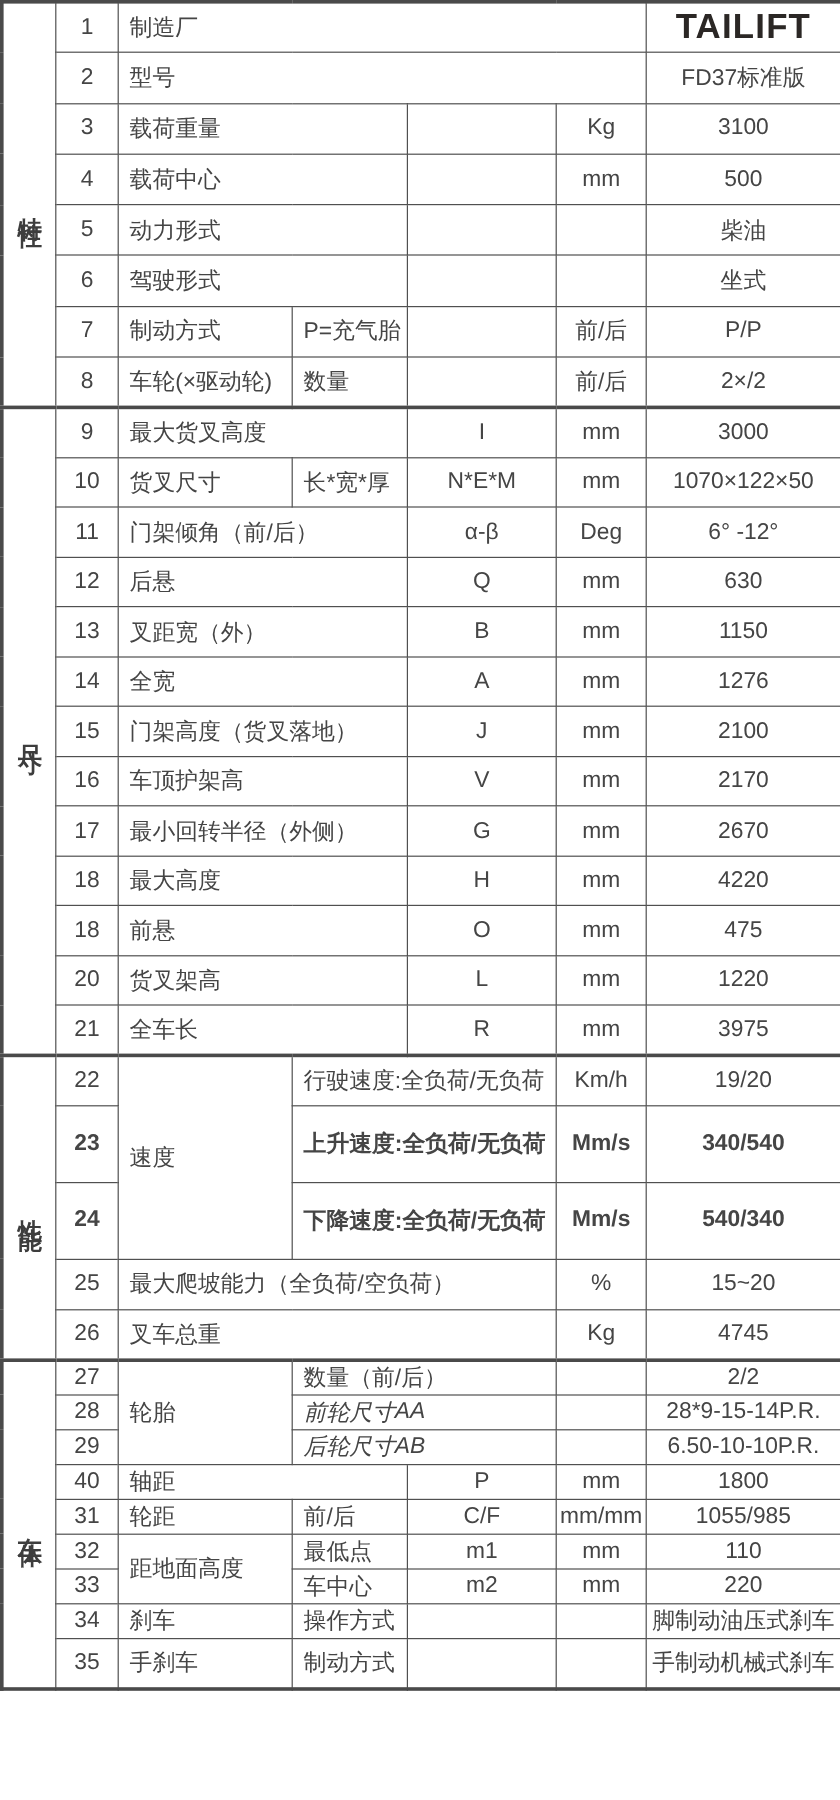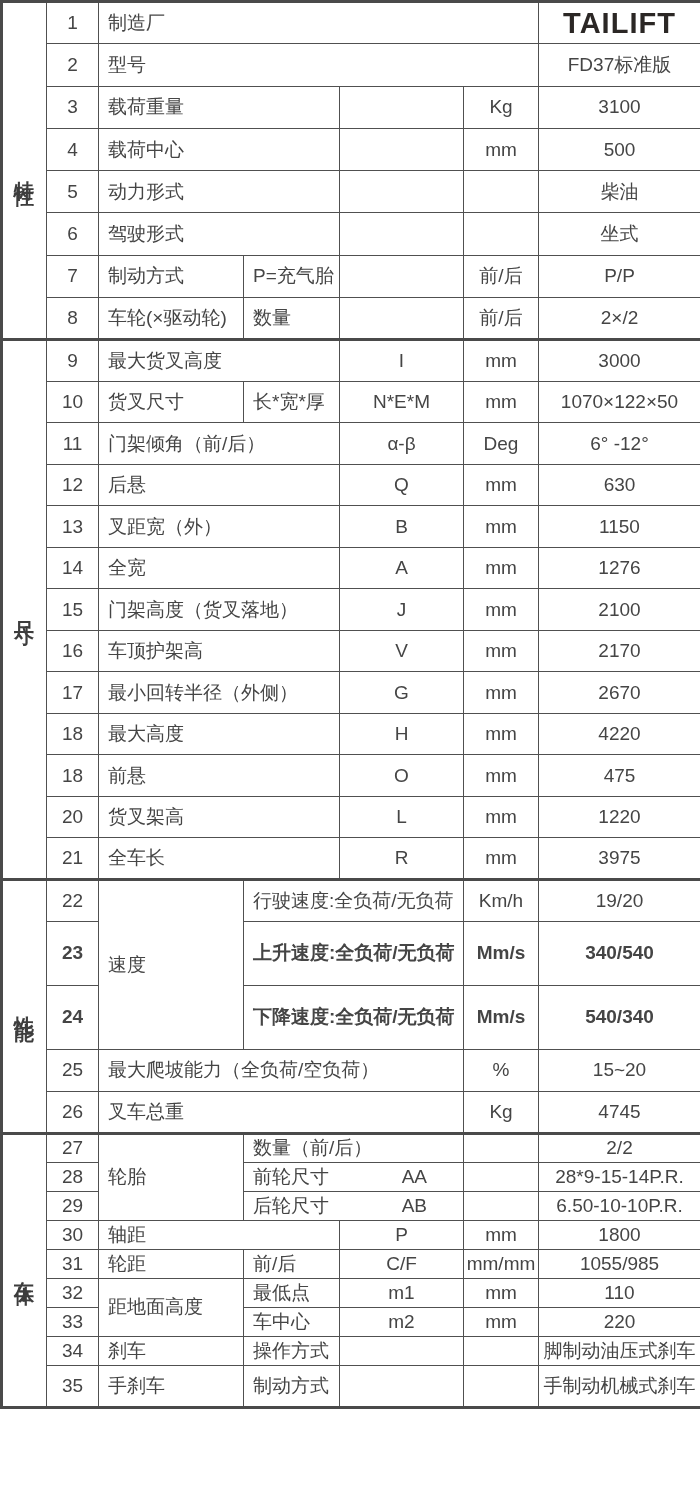--- a/index.html
+++ b/index.html
@@ -21,22 +21,23 @@
   td.name, td.sub, td.group { text-align: left; padding-left: 9px; }
   tr.sec > td { border-top: 3px solid #4a4a4a; }
   td.cat { padding: 0; }
   .cat-inner {
     writing-mode: vertical-rl; text-orientation: upright;
     margin: 0 auto; font-weight: bold; font-size: 20px;
     letter-spacing: 6px; color: #3d3d3d; line-height: 1;
   }
   .brand { font-size: 29px; font-weight: bold; color: #2b2725; letter-spacing: 1px; }
   .flexcell {
-    display: flex; justify-content: space-between; align-items: center;
+    display: flex; align-items: center;
     padding: 0 36px 0 9px;
+    font-style: italic;
   }
   
   tr.h1 { height: 42.3px; }
   tr.h2 { height: 41.5px; }
   tr.h3 { height: 42px; }
   tr.h4 { height: 64px; font-weight: bold; }
   tr.h5 { height: 29px; }
 </style>
 </head>
 <body>
@@ -268,21 +269,21 @@
     <td colspan="2">
       <div class="flexcell">
         <span>后轮尺寸</span>
         <span>AB</span>
       </div>
     </td>
     <td></td>
     <td>6.50-10-10P.R.</td>
   </tr>
   <tr class="h5">
-    <td>30</td>
+    <td>40</td>
     <td class="name" colspan="2">轴距</td>
     <td>P</td>
     <td>mm</td>
     <td>1800</td>
   </tr>
   <tr class="h5">
     <td>31</td>
     <td class="name">轮距</td>
     <td class="sub">前/后</td>
     <td>C/F</td>

